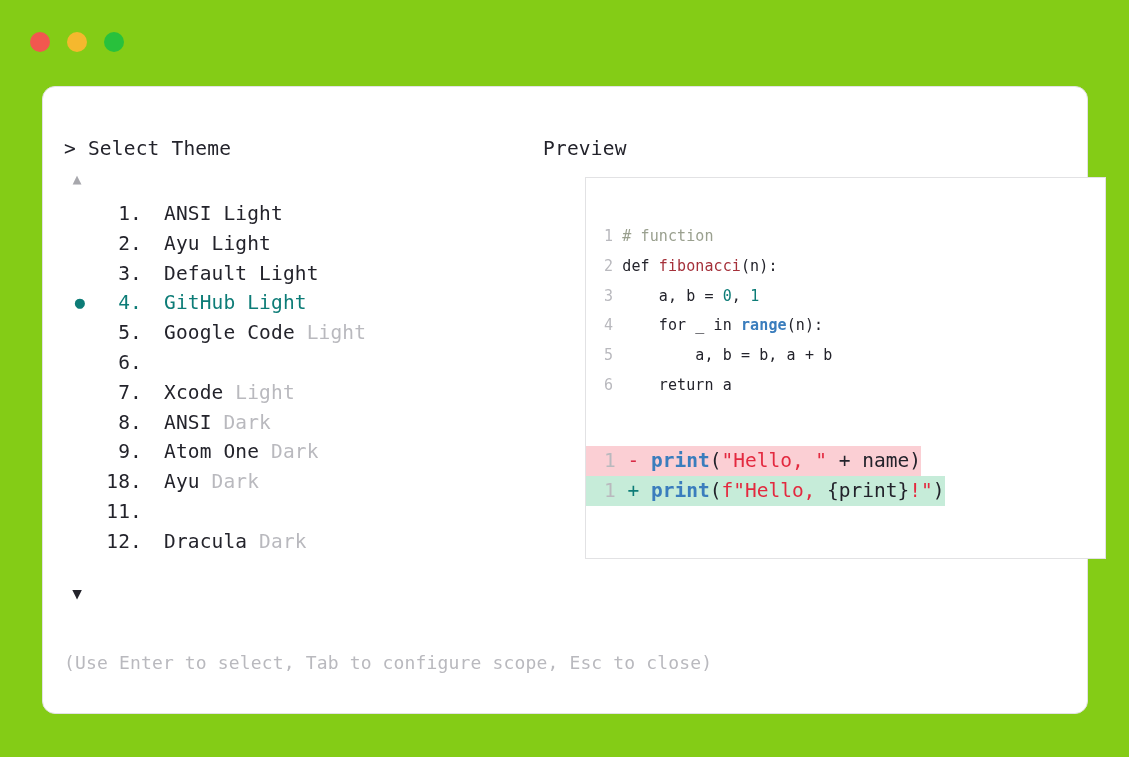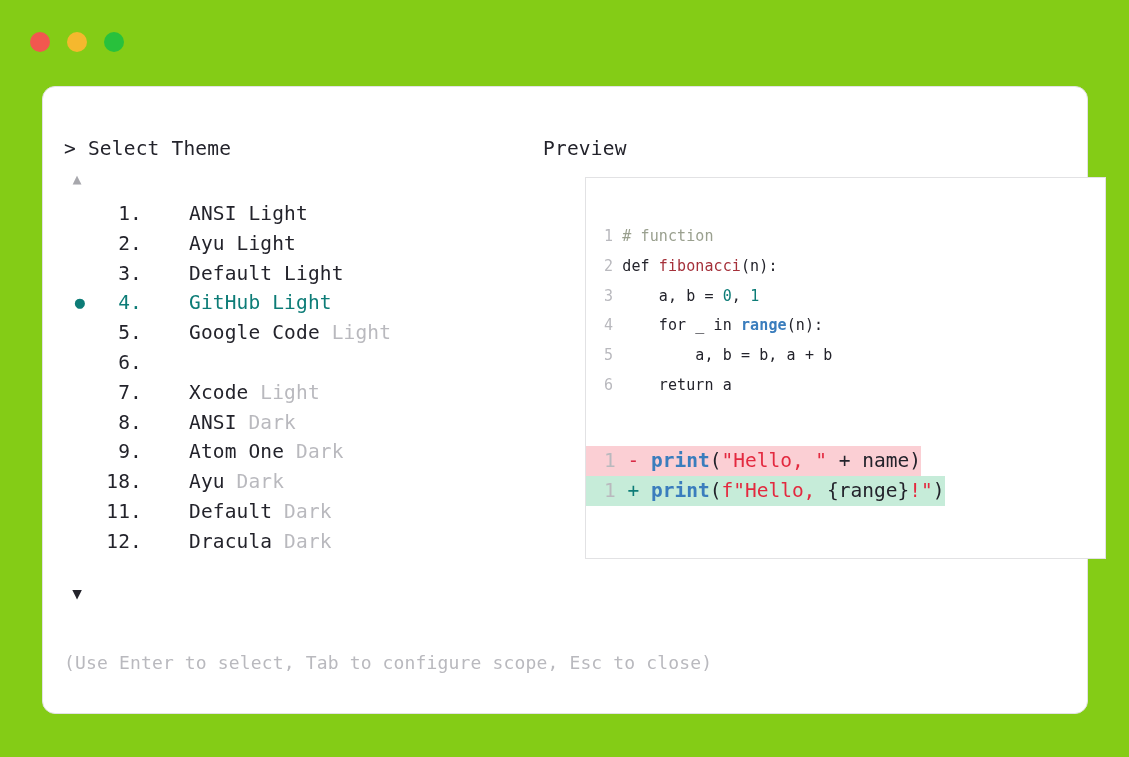--- a/index.html
+++ b/index.html
@@ -79,21 +79,21 @@
     line-height: 29.8px;
     text-align: center;
   }
   .row-num {
     position: absolute;
     left: 34px; top: 0;
     width: 44px;
     text-align: right;
     color: #23232b;
   }
-  .row-name  { position: absolute; left: 100px; top: 0; color: #23232b; margin-left: 25px; }
+  .row-name  { position: absolute; left: 100px; top: 0; color: #23232b; }
   .theme-row.selected .row-num,
   .theme-row.selected .row-dotsp,
   .theme-row.selected .row-name,
   .theme-row.selected .row-variant { color: #0d7c77; }
   .row-variant { color: #23232b; }
   .row-variant.muted { color: #b9b9be; }
 
   
   .preview-box {
     position: absolute;
@@ -163,32 +163,32 @@
             <div class="theme-row"><span class="row-num">1.</span><span class="row-name">ANSI<span class="row-variant"> Light</span></span></div>
             <div class="theme-row"><span class="row-num">2.</span><span class="row-name">Ayu<span class="row-variant"> Light</span></span></div>
             <div class="theme-row"><span class="row-num">3.</span><span class="row-name">Default<span class="row-variant"> Light</span></span></div>
             <div class="theme-row selected"><span class="bullet">●</span><span class="row-num">4.</span><span class="row-name">GitHub<span class="row-variant"> Light</span></span></div>
             <div class="theme-row"><span class="row-num">5.</span><span class="row-name">Google Code<span class="row-variant muted"> Light</span></span></div>
             <div class="theme-row"><span class="row-num">6.</span></div>
             <div class="theme-row"><span class="row-num">7.</span><span class="row-name">Xcode<span class="row-variant muted"> Light</span></span></div>
             <div class="theme-row"><span class="row-num">8.</span><span class="row-name">ANSI<span class="row-variant muted"> Dark</span></span></div>
             <div class="theme-row"><span class="row-num">9.</span><span class="row-name">Atom One<span class="row-variant muted"> Dark</span></span></div>
             <div class="theme-row"><span class="row-num">18.</span><span class="row-name">Ayu<span class="row-variant muted"> Dark</span></span></div>
-            <div class="theme-row"><span class="row-num">11.</span><span class="row-name">Default<span class="row-variant muted"> Dark</span></span></div>
+            <div class="theme-row"><span class="row-num">11.</span></div>
             <div class="theme-row"><span class="row-num">12.</span><span class="row-name">Dracula<span class="row-variant muted"> Dark</span></span></div>
           </div>
       </div>
 
       <div class="right-col">
         <div class="col-head">Preview</div>
         <div class="preview-box">
           <div class="code" id="code-block"><div class="code-line"><span class="ln">1</span><span class="t-comment"> # function</span></div><div class="code-line"><span class="ln">2</span><span class="t-plain"> def </span><span class="t-func">fibonacci</span><span class="t-plain">(n):</span></div><div class="code-line"><span class="ln">3</span><span class="t-plain">     a, b = </span><span class="t-num">0</span><span class="t-plain">, </span><span class="t-num">1</span></div><div class="code-line"><span class="ln">4</span><span class="t-plain">     for _ in </span><span class="t-builtin">range</span><span class="t-plain">(n):</span></div><div class="code-line"><span class="ln">5</span><span class="t-plain">         a, b = b, a + b</span></div><div class="code-line"><span class="ln">6</span><span class="t-plain">     return a</span></div></div>
           <div class="diff-wrap" id="diff-block">
               <div class="diff-line diff-del"><span class="ln">1</span><span class="t-marker-del"> - </span><span class="t-builtin">print</span><span class="t-plain">(</span><span class="t-str">"Hello, "</span><span class="t-plain"> + name)</span></div>
-              <div class="diff-line diff-add"><span class="ln">1</span><span class="t-marker-add"> + </span><span class="t-builtin">print</span><span class="t-plain">(</span><span class="t-str">f"Hello, </span><span class="t-plain">{range}</span><span class="t-str">!"</span><span class="t-plain">)</span></div>
+              <div class="diff-line diff-add"><span class="ln">1</span><span class="t-marker-add"> + </span><span class="t-builtin">print</span><span class="t-plain">(</span><span class="t-str">f"Hello, </span><span class="t-plain">{print}</span><span class="t-str">!"</span><span class="t-plain">)</span></div>
             </div>
         </div>
       </div>
 
       <div class="hint">(Use Enter to select, Tab to configure scope, Esc to close)</div>
 
     </div>
   </div>
 </div>
 

